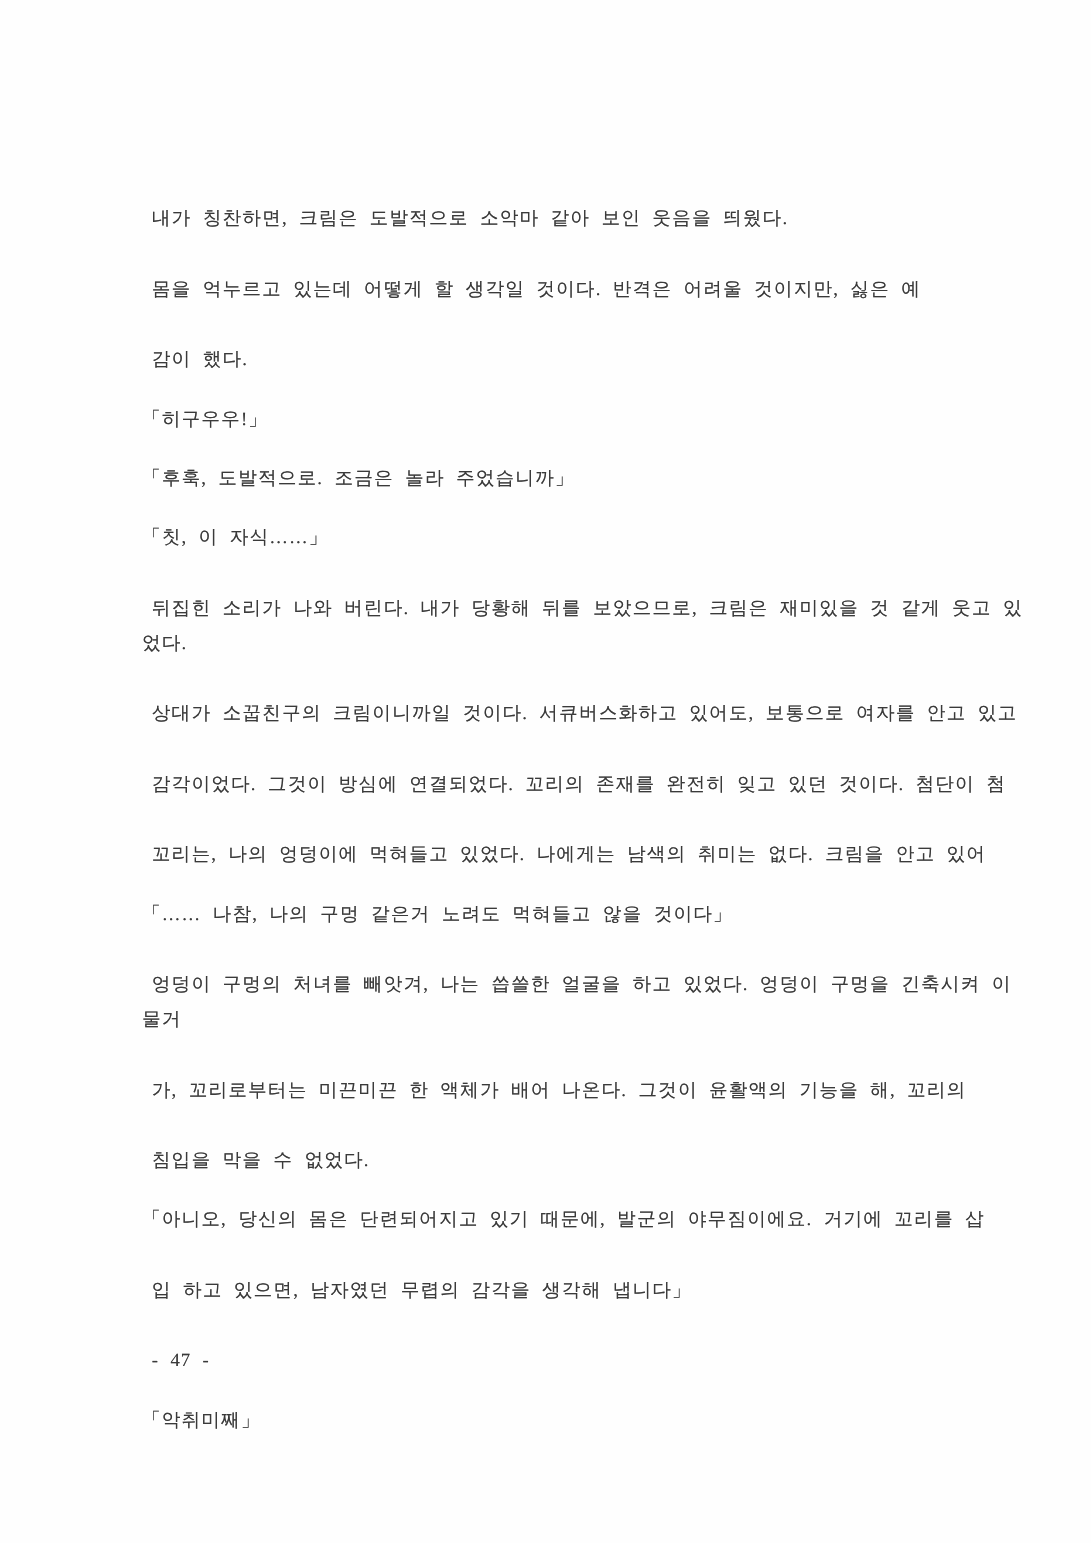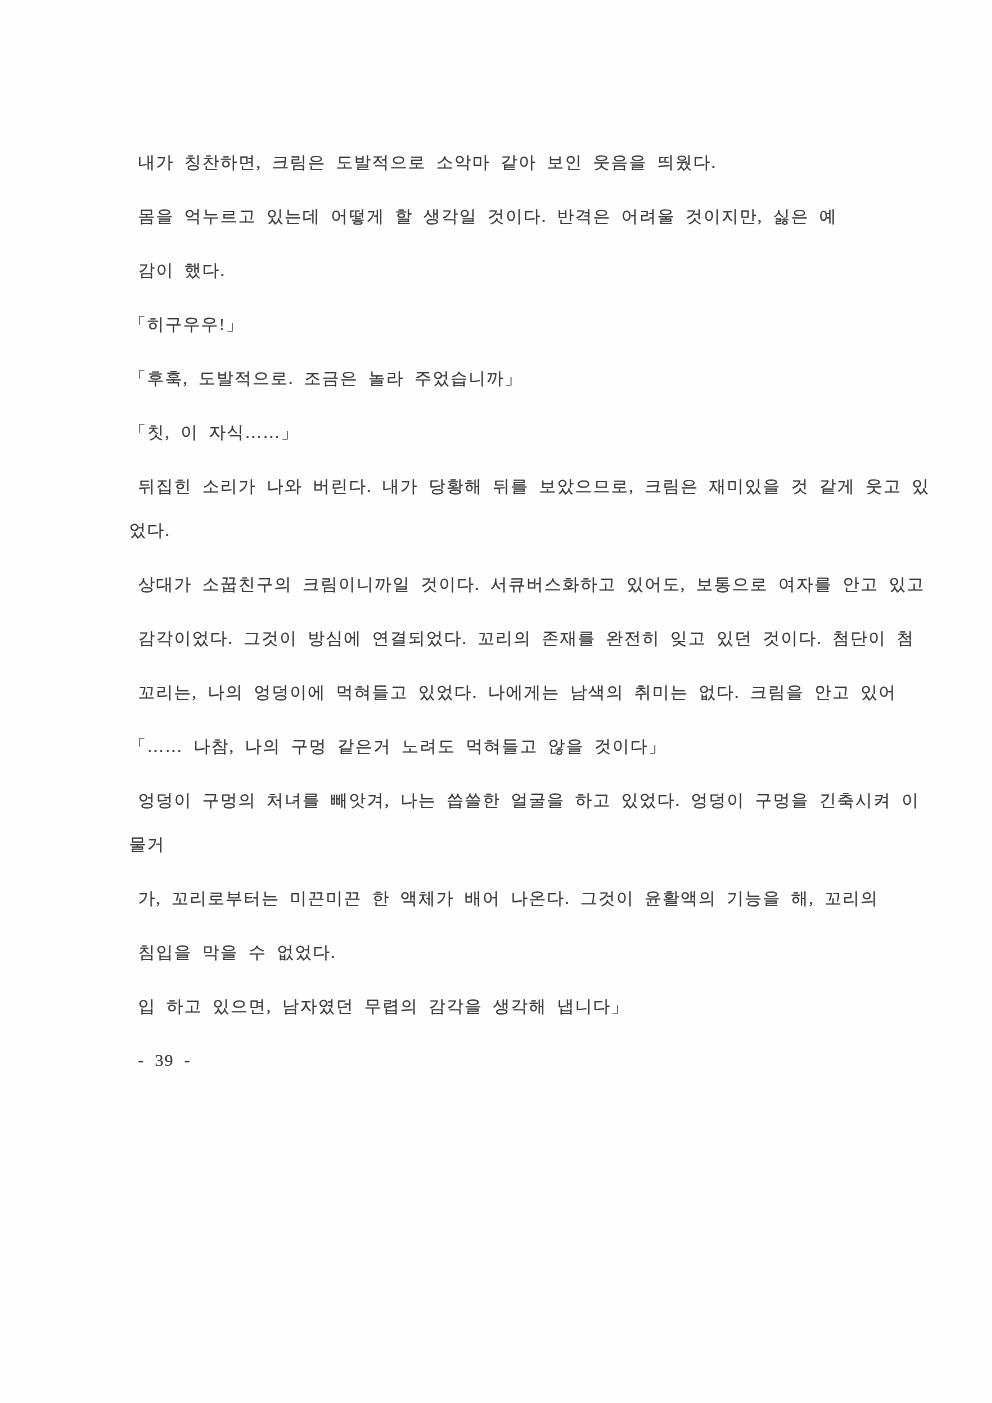--- a/index.html
+++ b/index.html
@@ -26,22 +26,22 @@
     font-size: 17px;
     line-height: 28px;
     margin-top: 26px;
     letter-spacing: 1px;
     word-spacing: 5px;
     white-space: nowrap;
     color: #3a3a3a;
     text-shadow: 0 0 0.4px rgba(58,58,58,0.55);
   }
   .line.first { margin-top: 0; }
-  .line.tight { margin-top: 16px; }
-  .line.indent { padding-left: 9px; }
+  .line.tight { margin-top: 4px; }
+  .line.indent { padding-left: 9px; margin-top: 36px; }
 </style>
 </head>
 <body>
 
 <div class="page">
   <div class="content" id="doc-body">
       <div class="line first indent">내가 칭찬하면, 크림은 도발적으로 소악마 같아 보인 웃음을 띄웠다.</div>
       <div class="line indent">몸을 억누르고 있는데 어떻게 할 생각일 것이다. 반격은 어려울 것이지만, 싫은 예</div>
       <div class="line indent">감이 했다.</div>
       <div class="line">「히구우우!」</div>
@@ -50,16 +50,18 @@
       <div class="line indent">뒤집힌 소리가 나와 버린다. 내가 당황해 뒤를 보았으므로, 크림은 재미있을 것 같게 웃고 있</div>
       <div class="line tight">었다.</div>
       <div class="line indent">상대가 소꿉친구의 크림이니까일 것이다. 서큐버스화하고 있어도, 보통으로 여자를 안고 있고</div>
       <div class="line indent">감각이었다. 그것이 방심에 연결되었다. 꼬리의 존재를 완전히 잊고 있던 것이다. 첨단이 첨</div>
       <div class="line indent">꼬리는, 나의 엉덩이에 먹혀들고 있었다. 나에게는 남색의 취미는 없다. 크림을 안고 있어</div>
       <div class="line">「…… 나참, 나의 구멍 같은거 노려도 먹혀들고 않을 것이다」</div>
       <div class="line indent">엉덩이 구멍의 처녀를 빼앗겨, 나는 씁쓸한 얼굴을 하고 있었다. 엉덩이 구멍을 긴축시켜 이</div>
       <div class="line tight">물거</div>
       <div class="line indent">가, 꼬리로부터는 미끈미끈 한 액체가 배어 나온다. 그것이 윤활액의 기능을 해, 꼬리의</div>
       <div class="line indent">침입을 막을 수 없었다.</div>
+      <div class="line">「아니오, 당신의 몸은 단련되어지고 있기 때문에, 발군의 야무짐이에요. 거기에 꼬리를 삽</div>
       <div class="line indent">입 하고 있으면, 남자였던 무렵의 감각을 생각해 냅니다」</div>
-      <div class="line indent">- 39 -</div>
+      <div class="line indent">- 47 -</div>
+      <div class="line">「악취미째」</div>
     </div>
 </div>
 
 </body></html>

